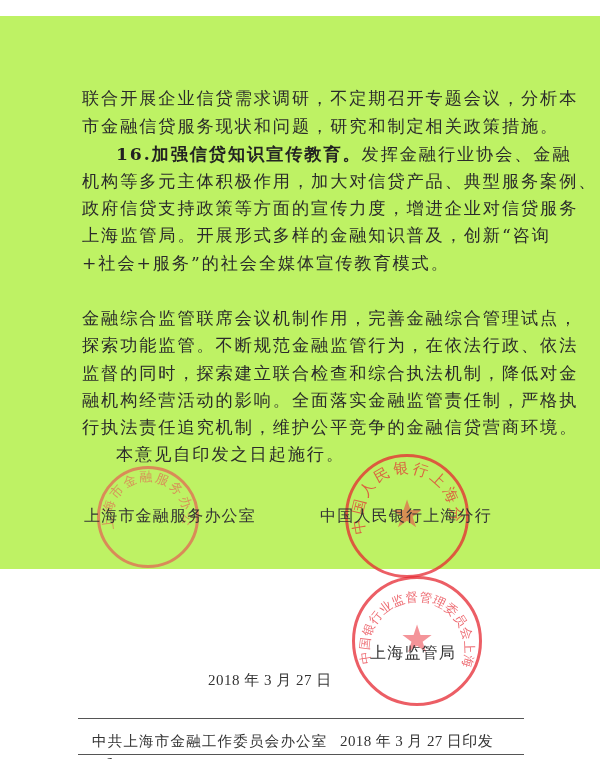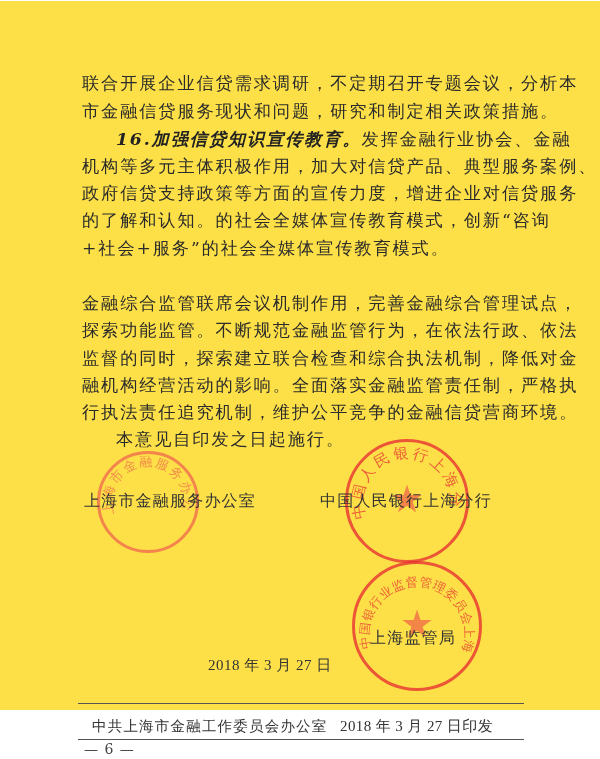--- a/index.html
+++ b/index.html
@@ -1,27 +1,27 @@
 <!DOCTYPE html>
 <html><head>
 <meta charset="utf-8">
 <style>
   html, body { margin: 0; padding: 0; }
   body {
     width: 600px; height: 759px; background: #ffffff; position: relative; overflow: hidden;
     font-family: "DejaVu Serif", "Liberation Serif", serif; color: #2a2a2a;
   }
-  .page { position: absolute; left: 0; top: 1px; width: 600px; height: 709px; background: #fde047; }
+  .page { position: absolute; left: 0; top: 16px; width: 600px; height: 553px; background: #bef264; }
   .line {
     position: absolute; left: 82px; width: 446px; height: 22px;
     font-size: 17.2px; line-height: 22px; white-space: nowrap; letter-spacing: 1.9px;
     color: #2b2b2b;
   }
   .line.indent { left: 116px; width: 412px; }
-  .line b { font-weight: bold; color: #222; font-style: italic; }
+  .line b { font-weight: bold; color: #222; }
   .sig { position: absolute; font-size: 16px; line-height: 20px; white-space: nowrap; letter-spacing: 1.2px; color: #333; z-index: 3; }
   .seal { position: absolute; border-radius: 50%; border: 3px solid rgba(230,40,50,0.75); z-index: 2; }
   .seal .star { position: absolute; left: 50%; top: 50%; transform: translate(-50%,-55%); color: rgba(235,60,70,0.55); font-size: 38px; line-height: 38px; }
   .seal .ring-text { position: absolute; inset: 0; }
   .rule { position: absolute; left: 78px; width: 446px; border-top: 1.5px solid #555; }
   .footer-text { position: absolute; top: 716px; font-size: 14.5px; line-height: 18px; white-space: nowrap; letter-spacing: 1.2px; color: #333; }
   .pagenum { position: absolute; left: 84px; top: 740px; font-size: 14px; line-height: 16px; color: #444; letter-spacing: 1px; }
 </style>
 </head>
 <body>
@@ -29,21 +29,21 @@
 <div class="page">
 
   <div class="line" style="top:71px">联合开展企业信贷需求调研，不定期召开专题会议，分析本</div>
   <div class="line" style="top:99px">市金融信贷服务现状和问题，研究和制定相关政策措施。</div>
 
   <div class="line indent" style="top:127px">
     <b>16.加强信贷知识宣传教育。</b><span>发挥金融行业协会、金融</span>
   </div>
   <div class="line" style="top:181px">政府信贷支持政策等方面的宣传力度，增进企业对信贷服务</div>
   <div class="line" style="top:154px">机构等多元主体积极作用，加大对信贷产品、典型服务案例、</div>
-  <div class="line" style="top:208px">的了解和认知。的社会全媒体宣传教育模式，创新“咨询</div>
+  <div class="line" style="top:208px">上海监管局。开展形式多样的金融知识普及，创新“咨询</div>
   <div class="line" style="top:236px">+社会+服务”的社会全媒体宣传教育模式。</div>
 
   <div class="line" style="top:291px">金融综合监管联席会议机制作用，完善金融综合管理试点，</div>
   <div class="line" style="top:318px">探索功能监管。不断规范金融监管行为，在依法行政、依法</div>
   <div class="line" style="top:346px">监督的同时，探索建立联合检查和综合执法机制，降低对金</div>
   <div class="line" style="top:373px">融机构经营活动的影响。全面落实金融监管责任制，严格执</div>
   <div class="line" style="top:400px">行执法责任追究机制，维护公平竞争的金融信贷营商环境。</div>
 
   <div class="line indent" style="top:427px">本意见自印发之日起施行。</div>
 

